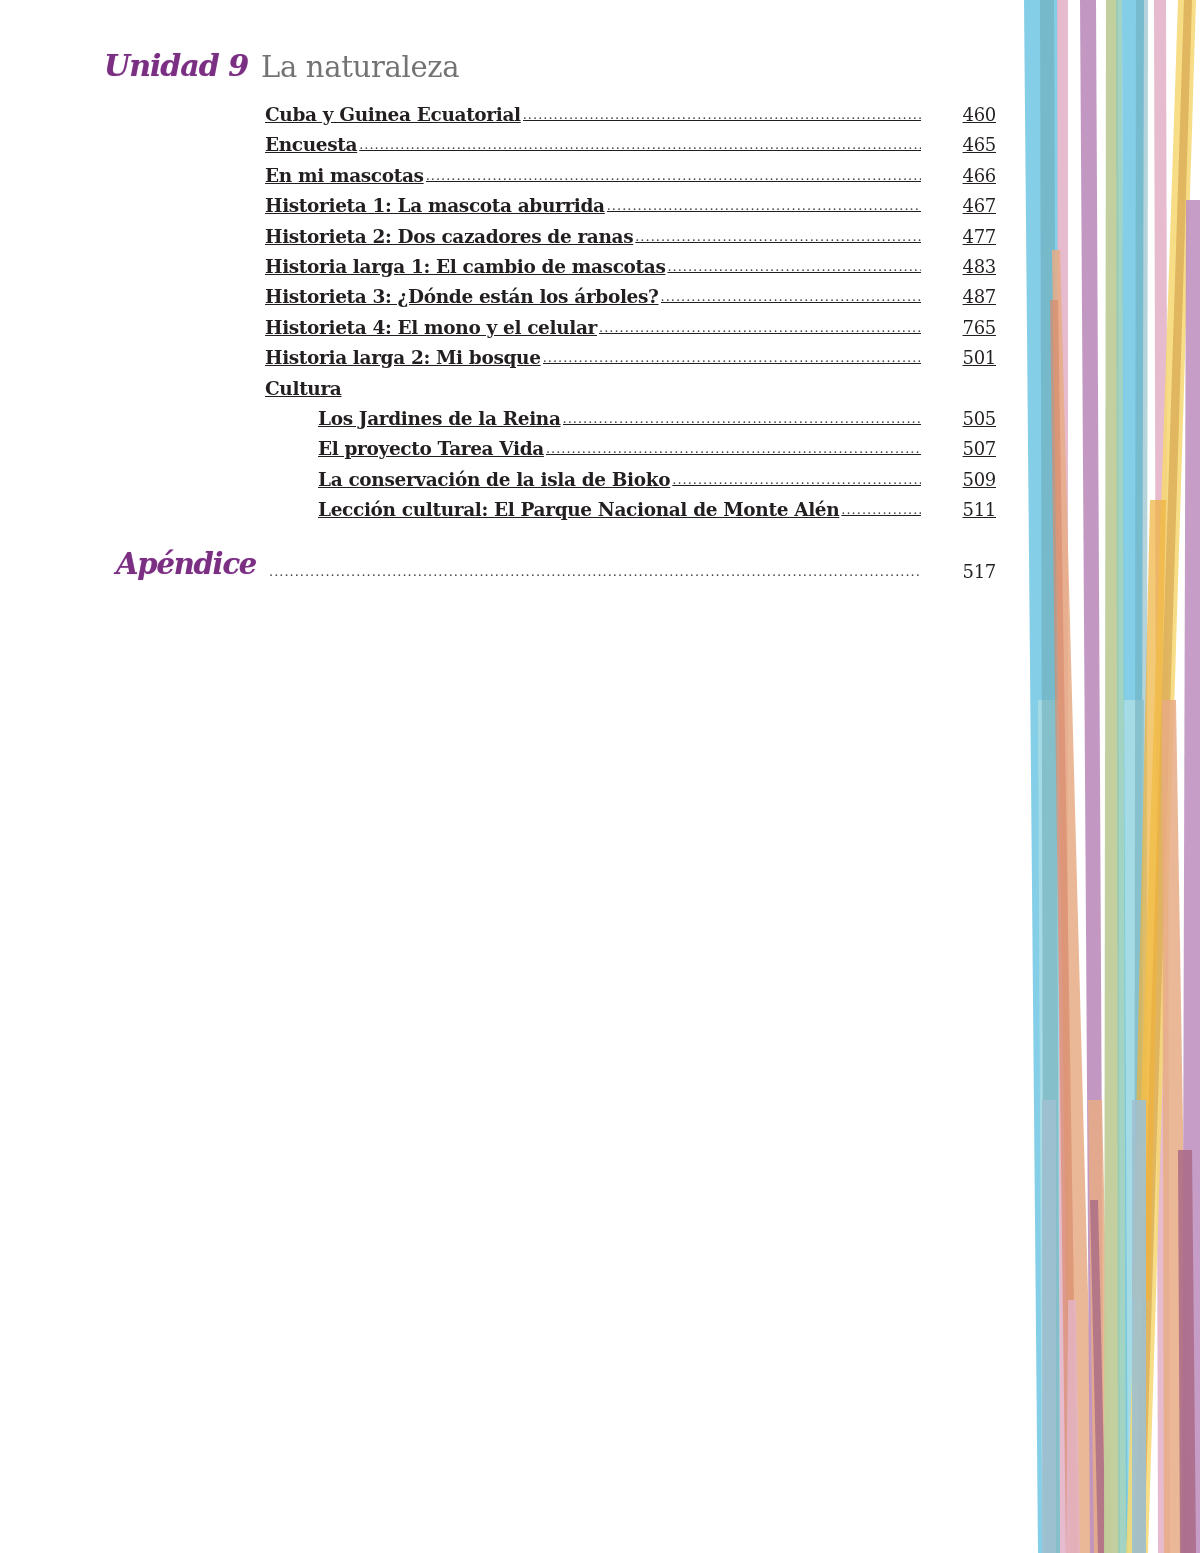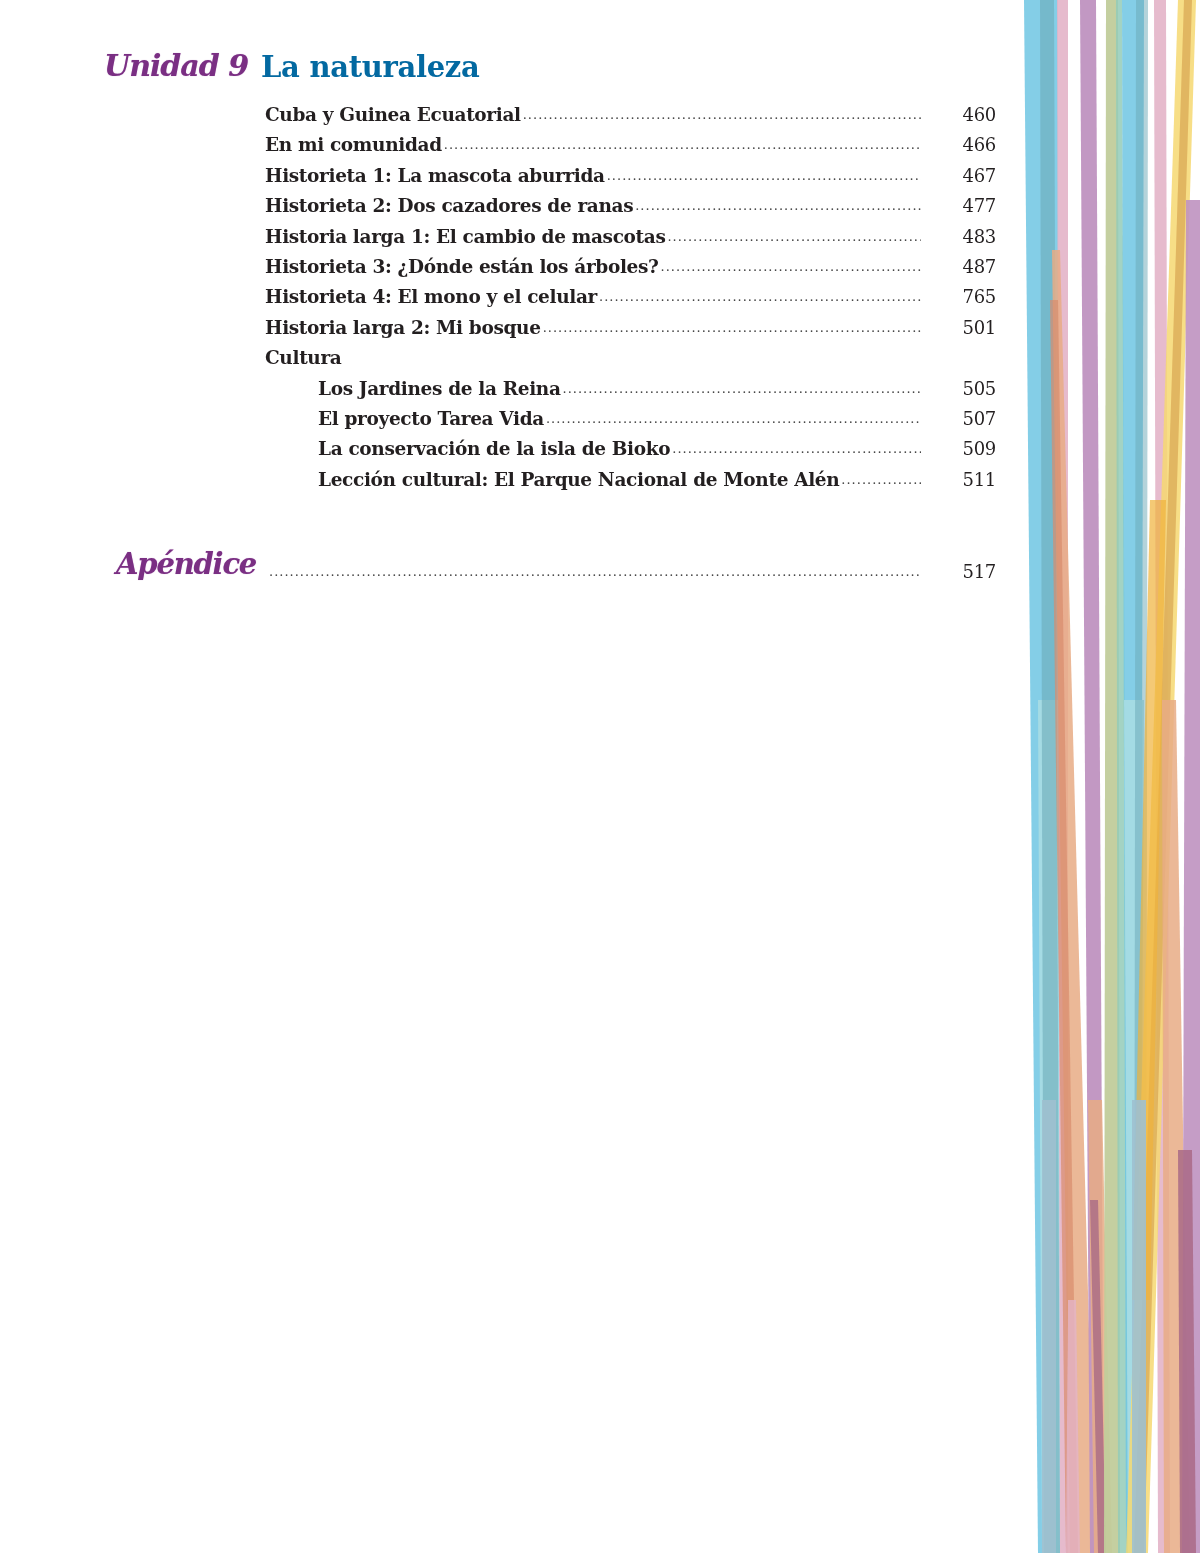--- a/index.html
+++ b/index.html
@@ -9,28 +9,28 @@
 
     .unit-heading { position: absolute; left: 104px; top: 44px; height: 56px; width: 700px; }
     .unit-label {
       position: absolute; left: 0; top: 4px;
       font-family: "DejaVu Serif", serif; font-style: italic; font-weight: bold;
       font-size: 30px; color: #7a2f83; letter-spacing: -1px;
       text-shadow: 0 0 1px #c9a3cf;
     }
     .unit-title {
       position: absolute; left: 157px; top: 6px;
-      font-family: "DejaVu Serif", serif; font-weight: bold;
-      font-size: 29px; color: #0369a1; letter-spacing: -0.3px;
+      font-family: "DejaVu Serif", serif; font-weight: normal;
+      font-size: 29px; color: #737373; letter-spacing: -0.3px;
     }
 
     .toc { position: absolute; left: 265px; top: 100px; width: 731px; }
     .toc-row {
       display: flex; align-items: center; height: 30.4px; line-height: 30.4px;
-      font-family: "DejaVu Serif", serif; font-size: 18.5px; color: #231f20;
+      font-family: "DejaVu Serif", serif; font-size: 18.5px; color: #231f20; text-decoration: underline;
     }
     .toc-row.indent { padding-left: 53px; }
     .toc-label { font-weight: bold; white-space: nowrap; letter-spacing: -0.35px; }
     .toc-leader {
       flex: 1; margin: 0 2px; overflow: hidden; white-space: nowrap;
       font-size: 13px; color: #444; letter-spacing: 1px;
     }
     .toc-leader::before {
       content: "..................................................................................................................................................................................................................................................";
     }
@@ -98,21 +98,26 @@
   <span class="unit-title">La naturaleza</span>
 </div>
 
 <div class="toc">
   <div class="toc-row">
     <span class="toc-label">Cuba y Guinea Ecuatorial</span>
     <span class="toc-leader"></span>
     <span class="toc-page">460</span>
   </div>
   <div class="toc-row">
-    <span class="toc-label">En mi comunidad</span>
+    <span class="toc-label">Encuesta</span>
+    <span class="toc-leader"></span>
+    <span class="toc-page">465</span>
+  </div>
+  <div class="toc-row">
+    <span class="toc-label">En mi mascotas</span>
     <span class="toc-leader"></span>
     <span class="toc-page">466</span>
   </div>
   <div class="toc-row">
     <span class="toc-label">Historieta 1: La mascota aburrida</span>
     <span class="toc-leader"></span>
     <span class="toc-page">467</span>
   </div>
   <div class="toc-row">
     <span class="toc-label">Historieta 2: Dos cazadores de ranas</span>

